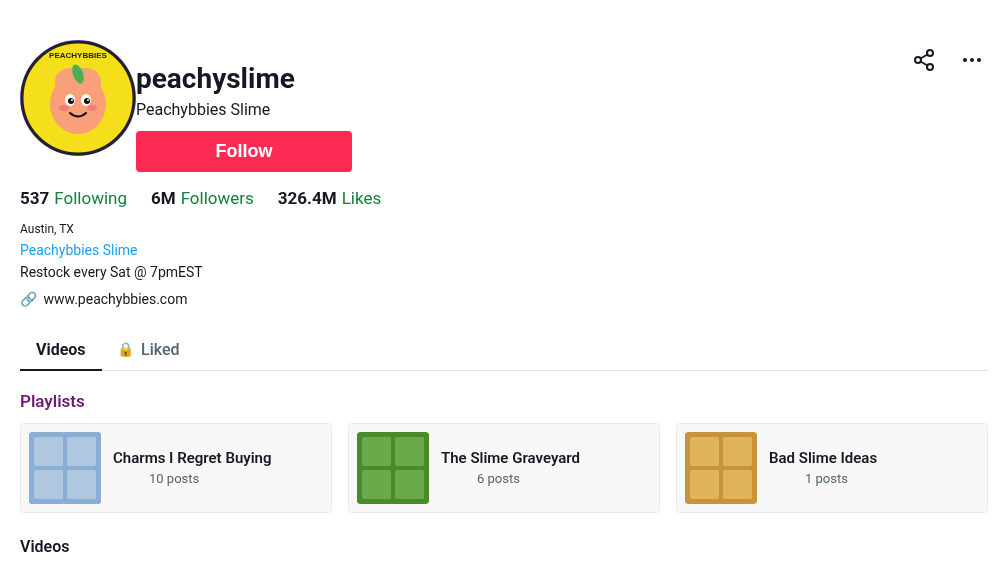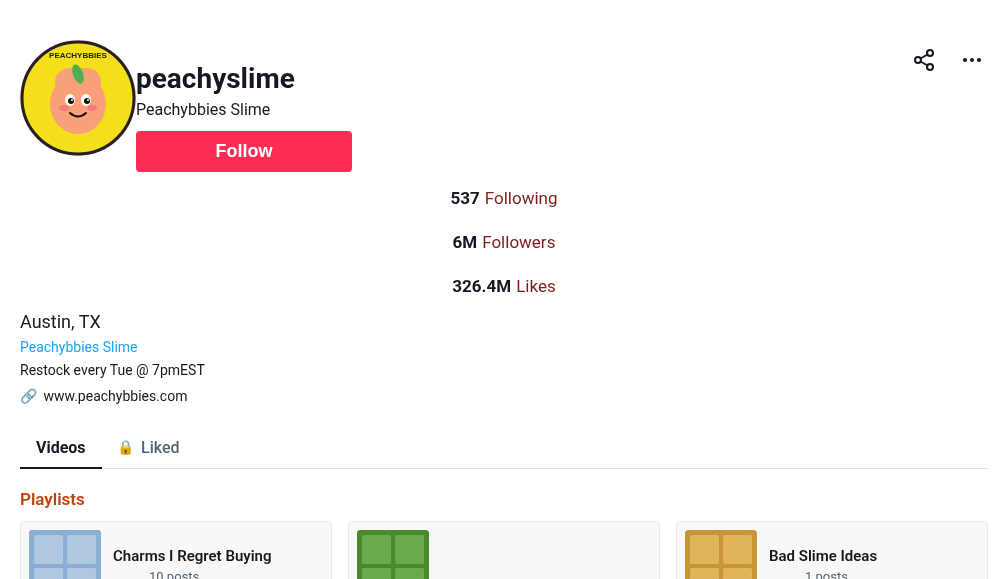--- a/index.html
+++ b/index.html
@@ -22,21 +22,21 @@
     }
     .avatar-container {
       width: 116px;
       height: 116px;
       flex-shrink: 0;
     }
     .avatar-img {
       width: 116px;
       height: 116px;
       border-radius: 50%;
-      background: #f9a8d4;
+      background: #8b5cf6;
       display: flex;
       align-items: center;
       justify-content: center;
       overflow: hidden;
     }
     .avatar-svg {
       width: 116px;
       height: 116px;
     }
     .profile-info {
@@ -85,42 +85,41 @@
       color: #161823;
       font-size: 20px;
     }
     
     .profile-stats {
       display: flex;
       align-items: center;
       gap: 24px;
       margin-top: 16px;
       font-size: 17px;
-      flex-direction: column;
     }
     .stat-item {
       display: flex;
       align-items: center;
       gap: 5px;
     }
     .stat-count {
       font-weight: 700;
       color: #161823;
     }
     .stat-label {
-      color: #7f1d1d;
+      color: #15803d;
     }
     
     .profile-bio {
       margin-top: 12px;
       line-height: 1.6;
     }
     .bio-location {
       color: #161823;
-      font-size: 18px;
+      font-size: 12px;
     }
     .bio-link-text {
       color: #1da1f2;
       font-size: 14px;
     }
     .bio-text {
       color: #161823;
       font-size: 14px;
     }
     .bio-website {
@@ -155,21 +154,21 @@
       font-weight: 700;
       border-bottom: 2px solid #161823;
     }
     .lock-icon {
       font-size: 14px;
     }
     
     .section-title {
       font-size: 17px;
       font-weight: 600;
-      color: #c2410c;
+      color: #701a75;
       margin: 20px 0 12px 0;
     }
     .playlists-grid {
       display: flex;
       gap: 16px;
       flex-wrap: nowrap;
     }
     .playlist-card {
       display: flex;
       align-items: center;
@@ -289,21 +288,21 @@
       </div>
       <div class="stat-item">
         <span class="stat-count">326.4M</span>
         <span class="stat-label">Likes</span>
       </div>
     </div>
 
     <div class="profile-bio">
       <div class="bio-location">Austin, TX</div>
       <div class="bio-link-text">Peachybbies Slime</div>
-      <div class="bio-text">Restock every Tue @ 7pmEST</div>
+      <div class="bio-text">Restock every Sat @ 7pmEST</div>
       <div class="bio-website">
         <span>🔗</span>
         <span>www.peachybbies.com</span>
       </div>
     </div>
 
     <div class="profile-tabs">
       <div class="tab-item active">
         <span>Videos</span>
       </div>
@@ -336,20 +335,24 @@
     <div class="playlist-card">
       <div class="playlist-thumb thumb-2">
         <svg width="72" height="72" viewBox="0 0 72 72" xmlns="http://www.w3.org/2000/svg">
           <rect width="72" height="72" fill="#4a8a2a"></rect>
           <rect x="5" y="5" width="29" height="29" rx="2" fill="#6aaa4a"></rect>
           <rect x="38" y="5" width="29" height="29" rx="2" fill="#6aaa4a"></rect>
           <rect x="5" y="38" width="29" height="29" rx="2" fill="#6aaa4a"></rect>
           <rect x="38" y="38" width="29" height="29" rx="2" fill="#6aaa4a"></rect>
         </svg>
       </div>
+      <div class="playlist-info">
+        <div class="playlist-title">The Slime Graveyard</div>
+        <div class="playlist-count">6 posts</div>
+      </div>
     </div>
 
     <div class="playlist-card">
       <div class="playlist-thumb thumb-3">
         <svg width="72" height="72" viewBox="0 0 72 72" xmlns="http://www.w3.org/2000/svg">
           <rect width="72" height="72" fill="#c8943a"></rect>
           <rect x="5" y="5" width="29" height="29" rx="2" fill="#e0b45a"></rect>
           <rect x="38" y="5" width="29" height="29" rx="2" fill="#e0b45a"></rect>
           <rect x="5" y="38" width="29" height="29" rx="2" fill="#e0b45a"></rect>
           <rect x="38" y="38" width="29" height="29" rx="2" fill="#e0b45a"></rect>

